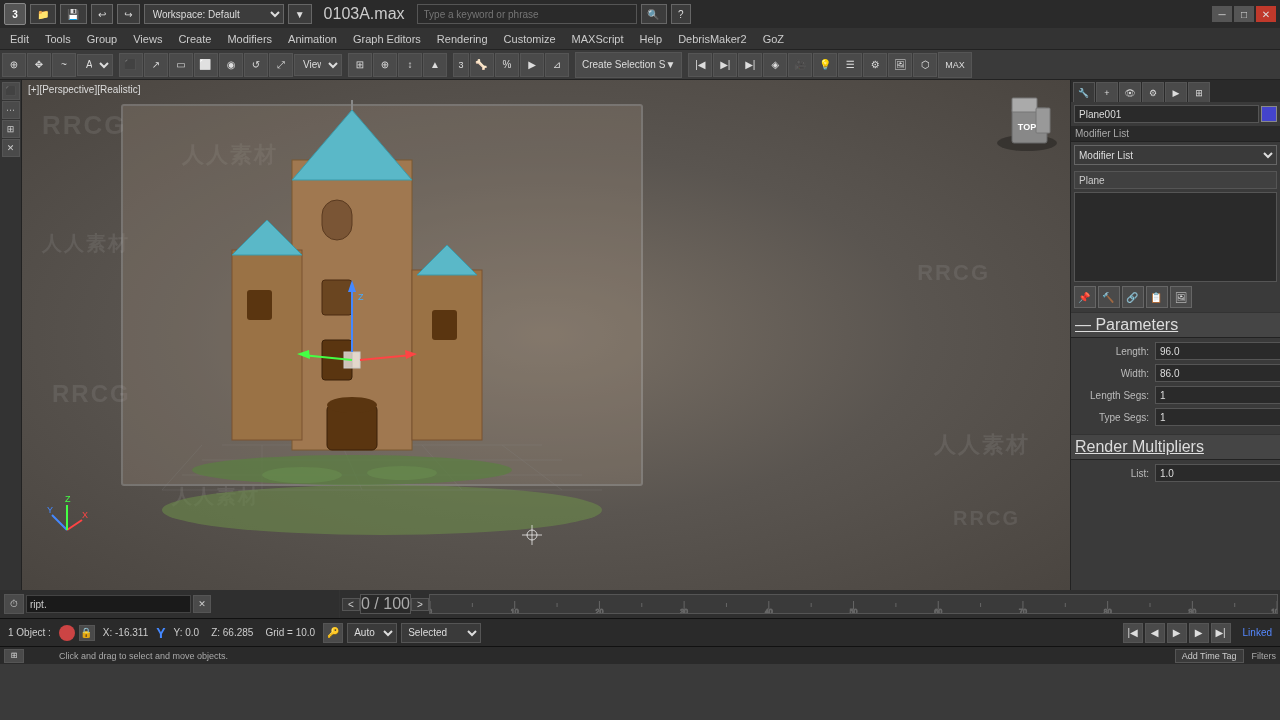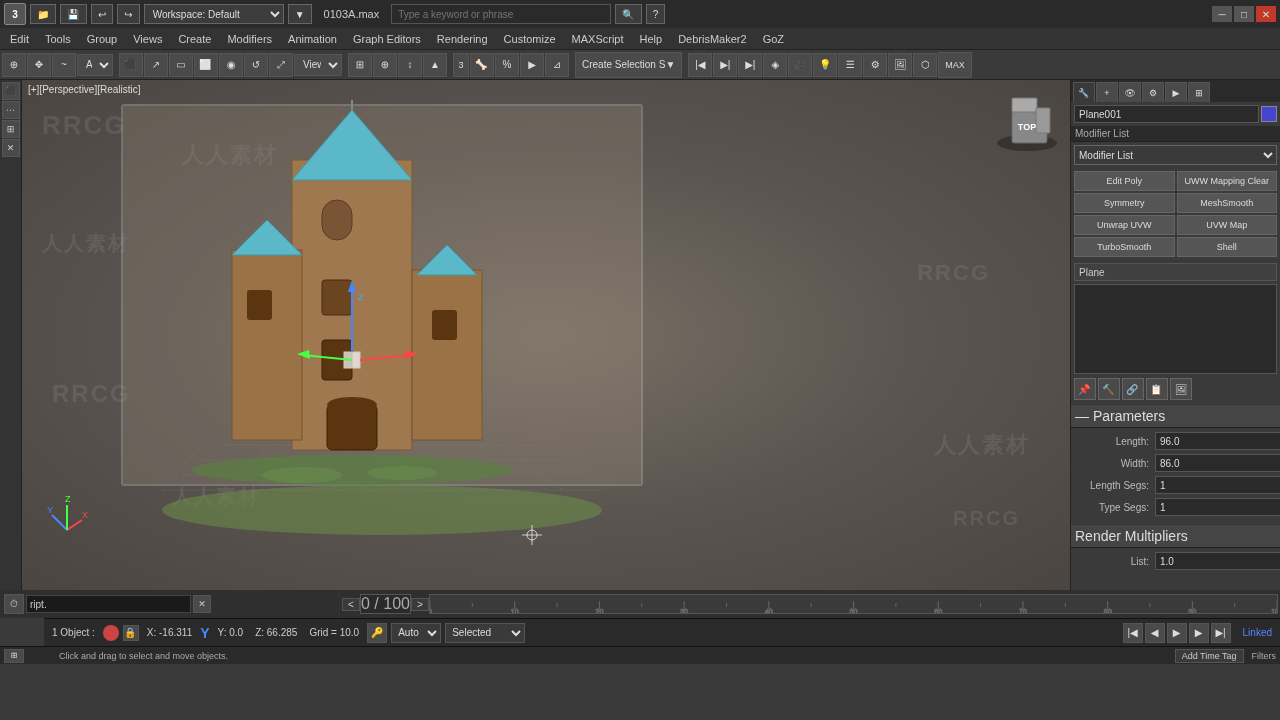--- a/index.html
+++ b/index.html
@@ -44,21 +44,21 @@
       background: #3c3c3c;
       border: 1px solid #666;
       color: #ddd;
       padding: 1px 4px;
       font-size: 10px;
       height: 20px;
       min-width: 140px;
     }
     .title-filename {
       flex: 0 0 auto;
-      font-size: 11px;
+      font-size: 16px;
       color: #ccc;
       padding: 0 8px;
     }
     .title-search {
       flex: 1;
       background: #2a2a2a;
       border: 1px solid #555;
       color: #888;
       padding: 1px 6px;
       font-size: 10px;
@@ -292,21 +292,21 @@
     }
     .rp-section-header {
       display: flex;
       align-items: center;
       padding: 3px 4px;
       background: #454545;
       border-top: 1px solid #333;
       border-bottom: 1px solid #222;
       cursor: pointer;
     }
-    .rp-section-header span { flex: 1; font-size: 14px; color: #ddd; }
+    .rp-section-header span { flex: 1; font-size: 16px; color: #ddd; text-decoration: underline; }
     .rp-params {
       padding: 4px;
     }
     .rp-param-row {
       display: flex;
       align-items: center;
       margin-bottom: 4px;
     }
     .rp-param-label {
       flex: 0 0 80px;
@@ -352,21 +352,20 @@
 
     
     #status-bar {
       height: 28px;
       background: #2a2a2a;
       display: flex;
       align-items: center;
       padding: 0 4px;
       gap: 4px;
       border-top: 1px solid #111;
-      margin-left: 44px;
     }
     .status-item {
       font-size: 10px;
       color: #ccc;
       padding: 0 4px;
     }
     .status-dropdown {
       background: #3a3a3a;
       border: 1px solid #555;
       color: #ddd;
@@ -677,30 +676,20 @@
       <input class="rp-name-input" type="text" value="Plane001" style="">
       <div class="rp-color-btn"></div>
     </div>
 
     <div class="rp-modifier-label">Modifier List</div>
 
     <select class="rp-modifier-dropdown">
       <option>Modifier List</option>
     </select>
 
-    <div class="rp-modifier-grid">
-      <button class="rp-mod-btn">Edit Poly</button>
-      <button class="rp-mod-btn">UWW Mapping Clear</button>
-      <button class="rp-mod-btn">Symmetry</button>
-      <button class="rp-mod-btn">MeshSmooth</button>
-      <button class="rp-mod-btn">Unwrap UVW</button>
-      <button class="rp-mod-btn">UVW Map</button>
-      <button class="rp-mod-btn">TurboSmooth</button>
-      <button class="rp-mod-btn">Shell</button>
-    </div>
 
     <div class="rp-stack-label">Plane</div>
     <div class="rp-stack-area"></div>
 
     <div class="rp-stack-icons">
       <div class="rp-stack-icon">📌</div>
       <div class="rp-stack-icon">🔨</div>
       <div class="rp-stack-icon">🔗</div>
       <div class="rp-stack-icon">📋</div>
       <div class="rp-stack-icon">🖼</div>

